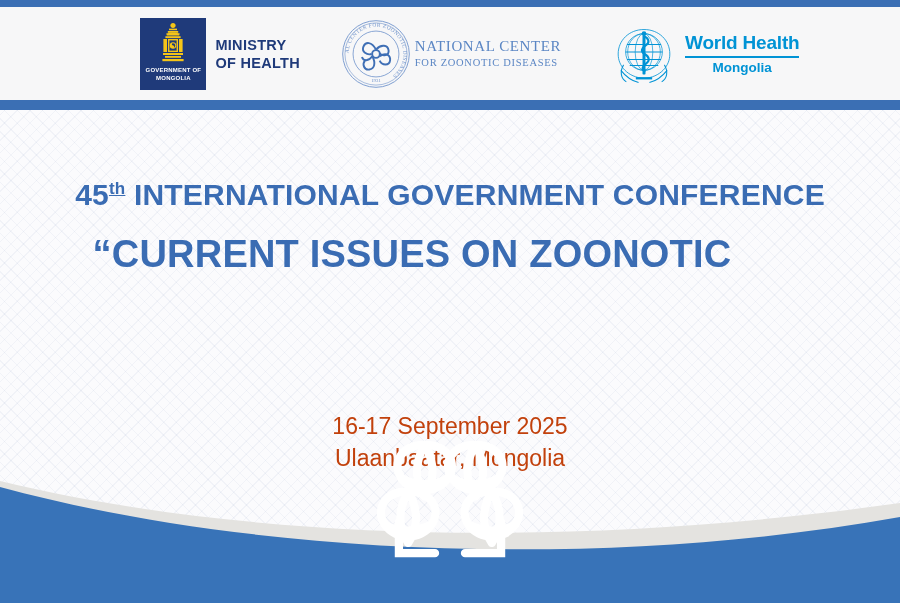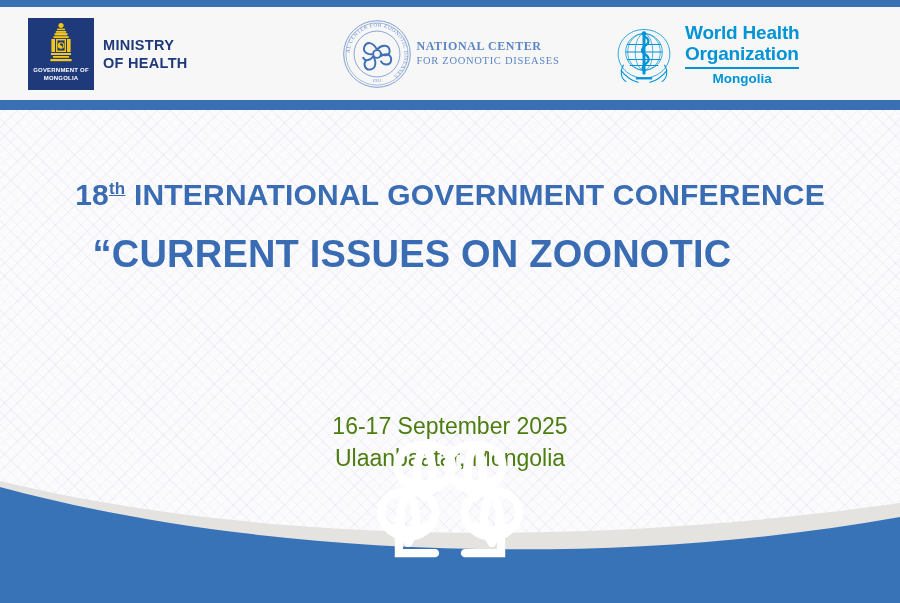--- a/index.html
+++ b/index.html
@@ -23,21 +23,21 @@
   }
   
   .topbar{position:absolute;left:0;top:0;width:900px;height:7px;background:#3b6fb4;}
   .header{
     position:absolute;left:0;top:7px;width:900px;height:93px;background:#f7f7f8;
     display:flex;align-items:center;
   }
   .divider-bar{position:absolute;left:0;top:100px;width:900px;height:10px;background:#3b6fb4;}
 
   .logo-slot{display:flex;align-items:center;justify-content:center;height:93px;}
-  .slot-moh{width:300px;justify-content:flex-start;padding-left:28px;box-sizing:border-box;}
+  .slot-moh{width:300px;justify-content:flex-end;padding-left:28px;box-sizing:border-box;}
   .slot-nczd{width:300px;}
   .slot-who{width:300px;justify-content:flex-start;padding-left:10px;box-sizing:border-box;}
 
   
   .moh{display:flex;align-items:center;gap:9px;}
   .moh-emblem{
     width:66px;height:72px;background:#1f3a7a;position:relative;
     display:flex;flex-direction:column;align-items:center;justify-content:flex-start;
     padding-top:4px;box-sizing:border-box;
   }
@@ -45,22 +45,22 @@
   .moh-emblem .gov-l1,.moh-emblem .gov-l2{
     color:#ffffff;font-size:6px;font-weight:bold;letter-spacing:.2px;line-height:8px;text-align:center;
   }
   .moh-text{color:#1f3a7a;font-size:14.5px;font-weight:bold;line-height:18px;letter-spacing:.3px;}
 
   
   .nczd{display:flex;align-items:center;gap:2px;}
   .nczd-seal{width:74px;height:74px;}
   .nczd-text{display:flex;flex-direction:column;line-height:1;}
   .nczd-l1{
-    color:#5b86c4;font-family:"Liberation Serif", serif;font-size:12px;
-    letter-spacing:.6px;font-weight:700;
+    color:#5b86c4;font-family:"Liberation Serif", serif;font-size:15px;
+    letter-spacing:.6px;font-weight:400;
   }
   .nczd-l2{
     color:#5b86c4;font-family:"Liberation Serif", serif;font-size:10.5px;
     letter-spacing:.7px;font-weight:400;margin-top:4px;
   }
 
   
   .who{display:flex;align-items:center;gap:7px;}
   .who-emblem{width:68px;height:68px;}
   .who-text{display:flex;flex-direction:column;}
@@ -76,21 +76,21 @@
     position:absolute;top:68px;left:0;width:900px;text-align:center;
     color:#3a6cb3;font-size:30px;font-weight:bold;letter-spacing:.2px;
   }
   .conf-line sup{font-size:17px;vertical-align:super;line-height:0;text-decoration:underline;}
   .theme{
     position:absolute;top:118px;left:0;width:824px;text-align:center;
     color:#3a6cb3;font-size:38px;font-weight:bold;line-height:52px;letter-spacing:.2px;
   }
   .meta{
     position:absolute;top:300px;left:0;width:900px;text-align:center;
-    color:#4d7c0f;font-size:23px;line-height:32px;
+    color:#c2410c;font-size:23px;line-height:32px;
   }
 
   
   .waves{position:absolute;left:0;bottom:0;width:900px;height:160px;}
   .waves svg{display:block;width:900px;height:160px;}
   .knot{position:absolute;width:72px;height:62px;}
   .knot-left{left:16px;bottom:24px;}
   .knot-right{right:16px;bottom:24px;}
 </style>
 </head>
@@ -183,35 +183,34 @@
           </g>
           <g fill="#0093d5">
             <rect x="47.8" y="22" width="4.4" height="58" rx="1"></rect>
             <path d="M50 24 c7 3 9 9 3 13 -6 4 -9 9 -2 13 7 4 8 10 2 14 -6 4 -7 9 -1 12" fill="none" stroke="#0093d5" stroke-width="3.1"></path>
             <path d="M38 84 h24 v3.4 h-24z"></path>
             <circle cx="50" cy="20" r="3.4"></circle>
           </g>
         </svg>
         <div class="who-text">
           <div class="who-l1">World Health</div>
-          <div class="who-l2">Organization</div>
           <div class="who-rule"></div>
           <div class="who-country">Mongolia</div>
         </div>
       </div>
     </div>
 
   </div>
 
   <div class="divider-bar"></div>
 
   <div class="main">
 
     <div class="conf-line">
-      <span>18</span><sup>th</sup>
+      <span>45</span><sup>th</sup>
       <span>INTERNATIONAL GOVERNMENT CONFERENCE</span>
     </div>
 
     <div class="theme">
       <div>“CURRENT ISSUES ON ZOONOTIC</div>
     </div>
 
     <div class="meta">
       <div>16-17 September 2025</div>
       <div>Ulaanbaatar, Mongolia</div>

